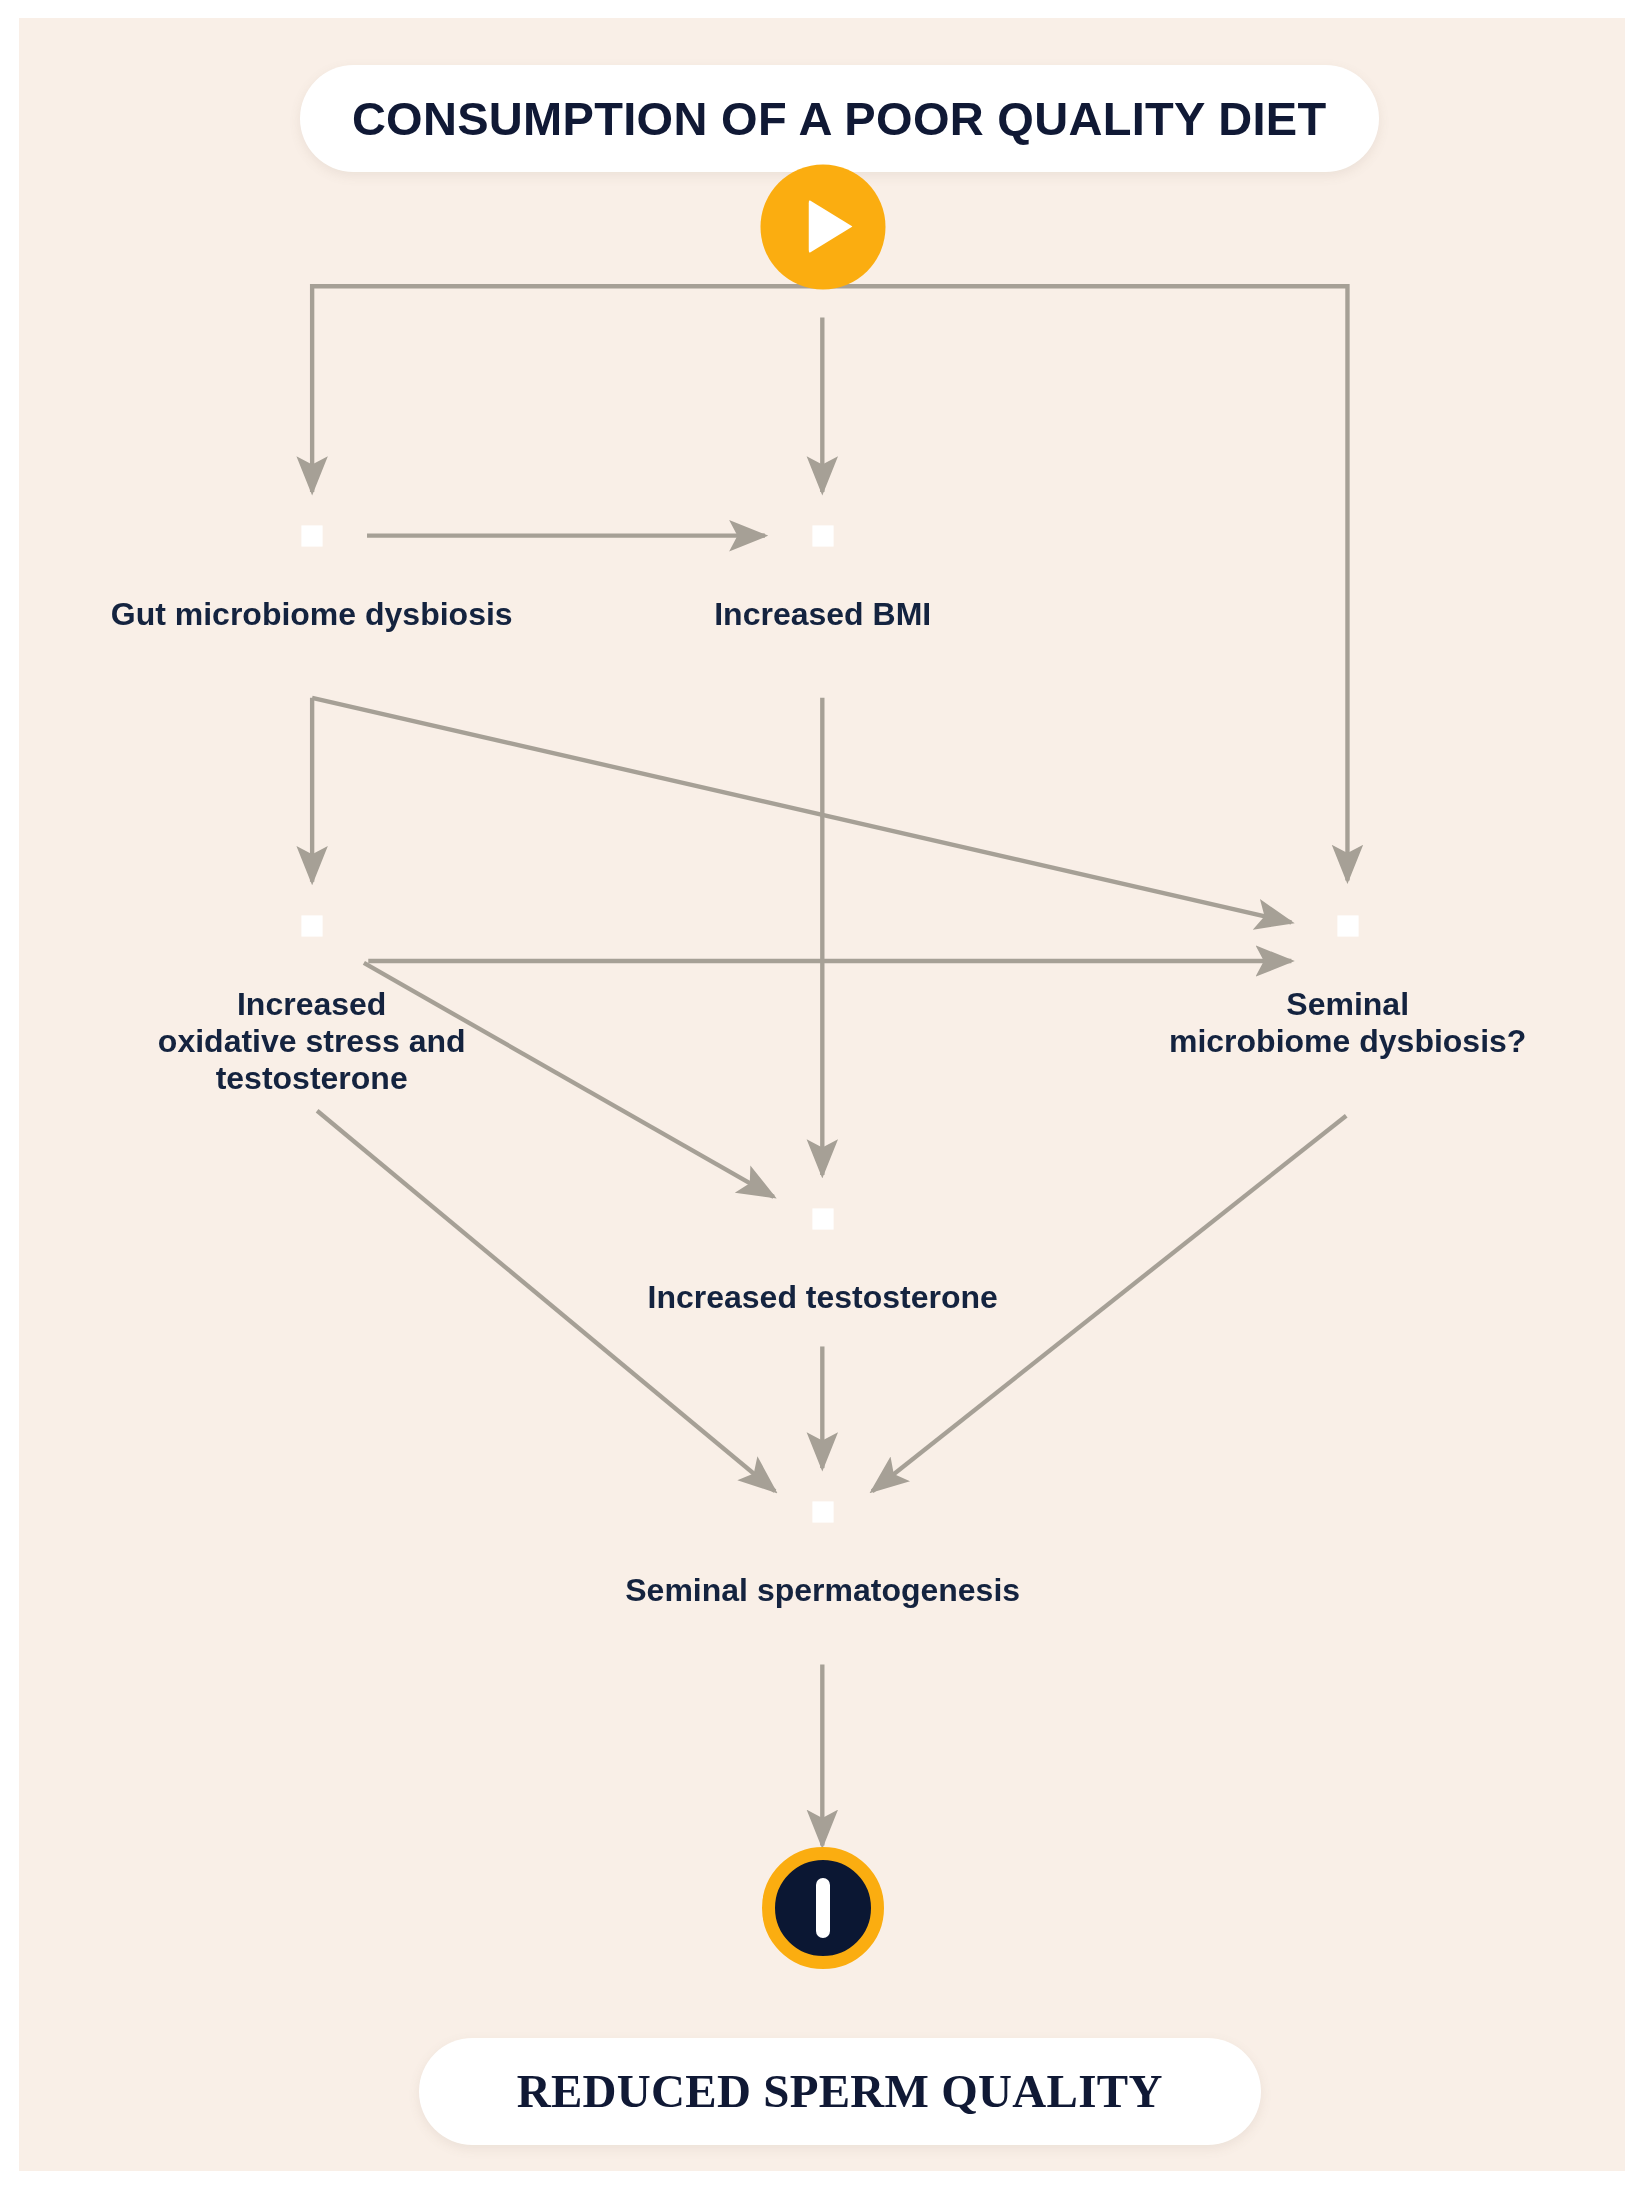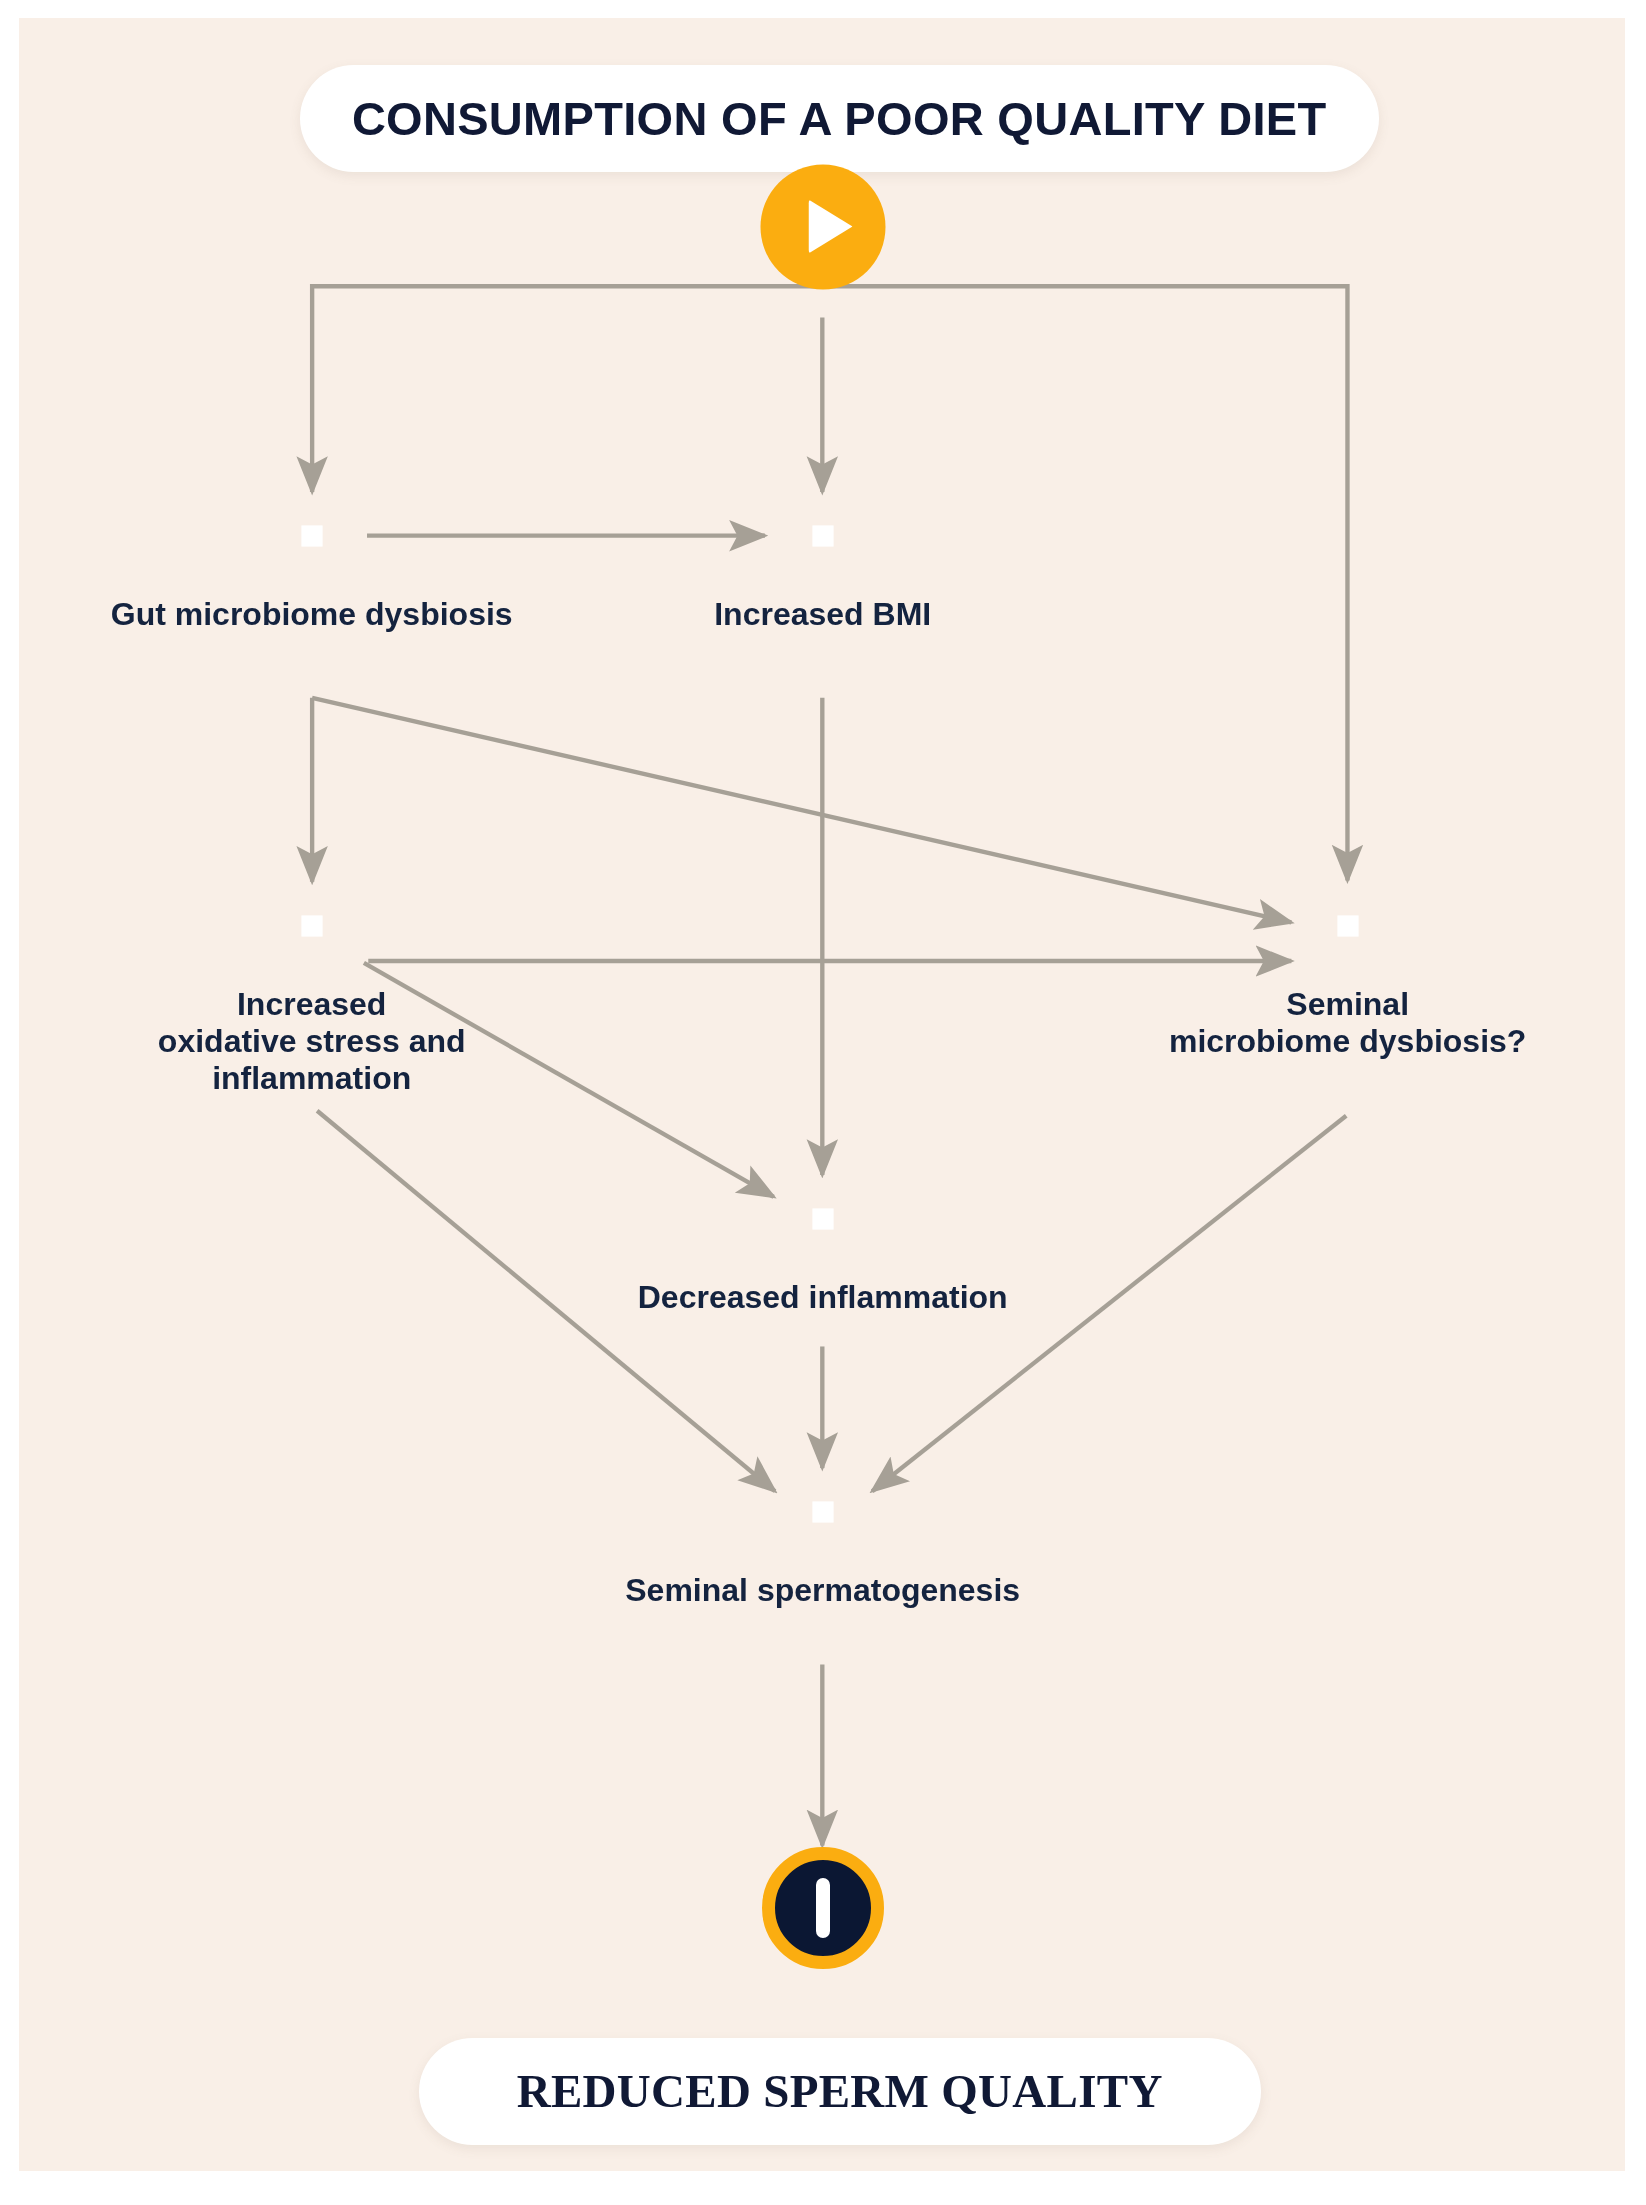--- a/index.html
+++ b/index.html
@@ -191,32 +191,32 @@
 
     <div class="node" style="left:804px; top:518px;">
       <span class="node-dot"></span>
       <span class="node-label">Increased BMI</span>
     </div>
 
     <div class="node" style="left:293px; top:908px;">
       <span class="node-dot"></span>
       <span class="node-label">Increased
 oxidative stress and
-inflammation</span>
+testosterone</span>
     </div>
 
     <div class="node" style="left:1329px; top:908px;">
       <span class="node-dot"></span>
       <span class="node-label">Seminal
 microbiome dysbiosis?</span>
     </div>
 
     <div class="node" style="left:804px; top:1201px;">
       <span class="node-dot"></span>
-      <span class="node-label">Decreased inflammation</span>
+      <span class="node-label">Increased testosterone</span>
     </div>
 
     <div class="node" style="left:804px; top:1494px;">
       <span class="node-dot"></span>
       <span class="node-label">Seminal spermatogenesis</span>
     </div>
 
     <div class="ctrl" id="stop-button" style="left:804px; top:1890px;">
       <span class="stop-bar"></span>
     </div>

